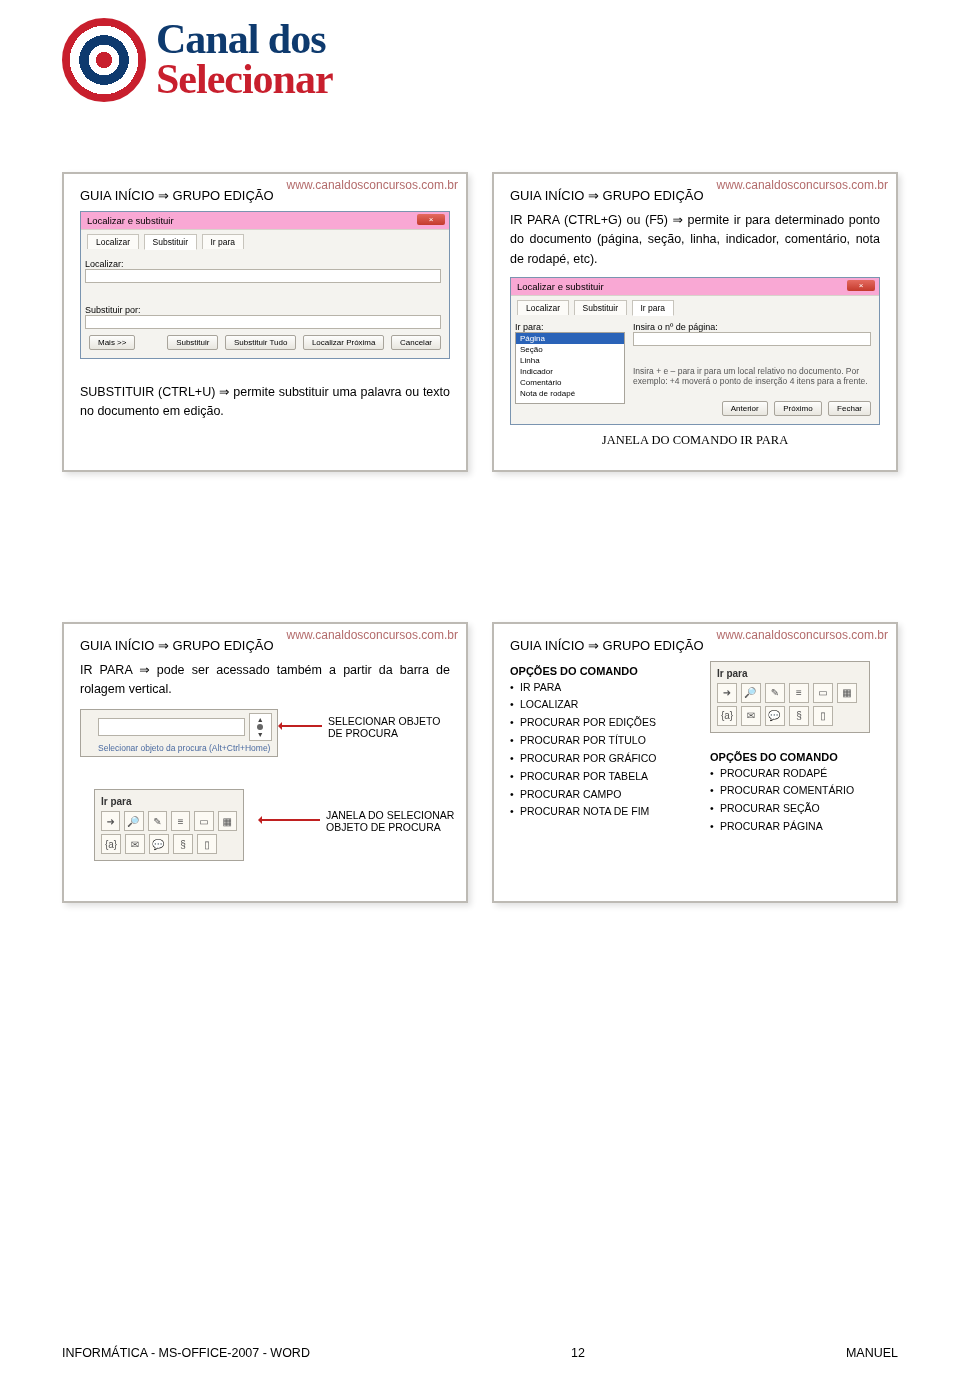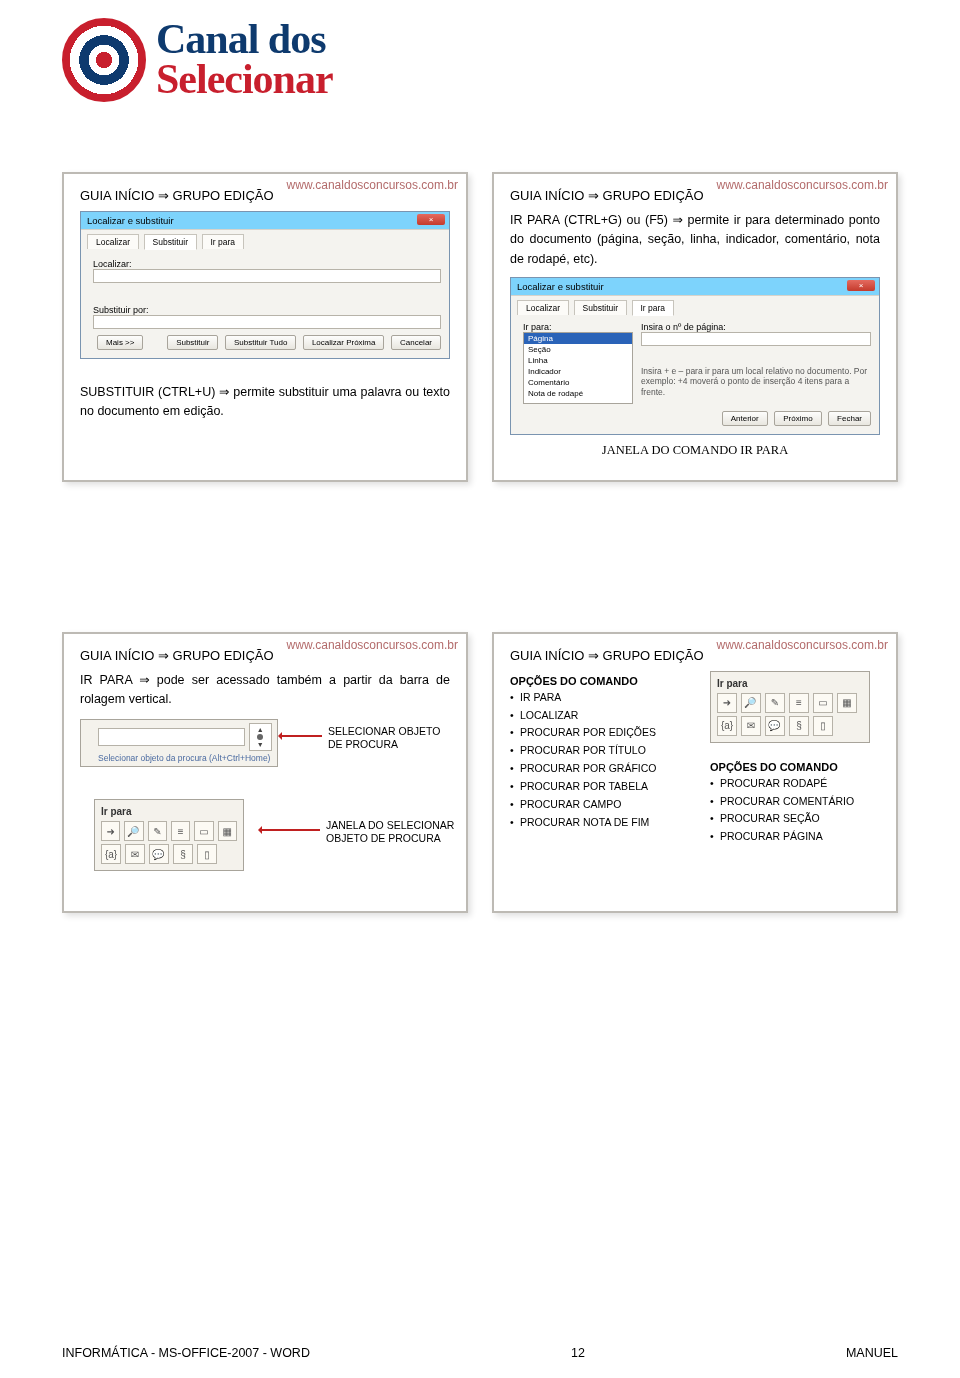--- a/index.html
+++ b/index.html
@@ -52,37 +52,37 @@
   .dlg {
     border: 1px solid #7a94b0;
     background: #f4f3ef;
     font-size: 9px;
     margin-top: 6px;
     position: relative;
   }
   .dlg .titlebar {
     padding: 3px 6px;
     font-size: 9.5px;
-    background: #7dd3fc;
+    background: #f9a8d4;
     border-bottom: 1px solid #d7d3cb;
     position: relative;
   }
   .dlg .titlebar .x {
     position: absolute; right: 4px; top: 2px;
     width: 28px; height: 11px; border-radius: 2px;
     background: linear-gradient(#e46a5f,#c43a2c);
     color:#fff; text-align:center; font-size:8px; line-height:11px;
   }
   .dlg .tabs { padding: 4px 6px 0 6px; }
   .dlg .tabs span {
     display: inline-block; padding: 2px 8px;
     border: 1px solid #c7c4bc; border-bottom: none;
     background: #fcfbf8; margin-right: 2px; font-size: 8.5px;
   }
-  .dlg .body { padding: 6px 8px 8px 12px; }
+  .dlg .body { padding: 6px 8px 8px 4px; }
   .dlg .field-row { margin: 3px 0; }
   .dlg .field-row input[type=text] {
     width: 100%; height: 14px; border: 1px solid #b7b3a9; background:#fff;
   }
   .dlg .btnrow { text-align: right; margin-top: 6px; }
   .dlg .btn {
     display:inline-block; padding:2px 8px; border:1px solid #a8a49b;
     background: linear-gradient(#fdfdfc,#e8e6df); font-size:8px; margin-left:4px;
     border-radius:2px;
   }

